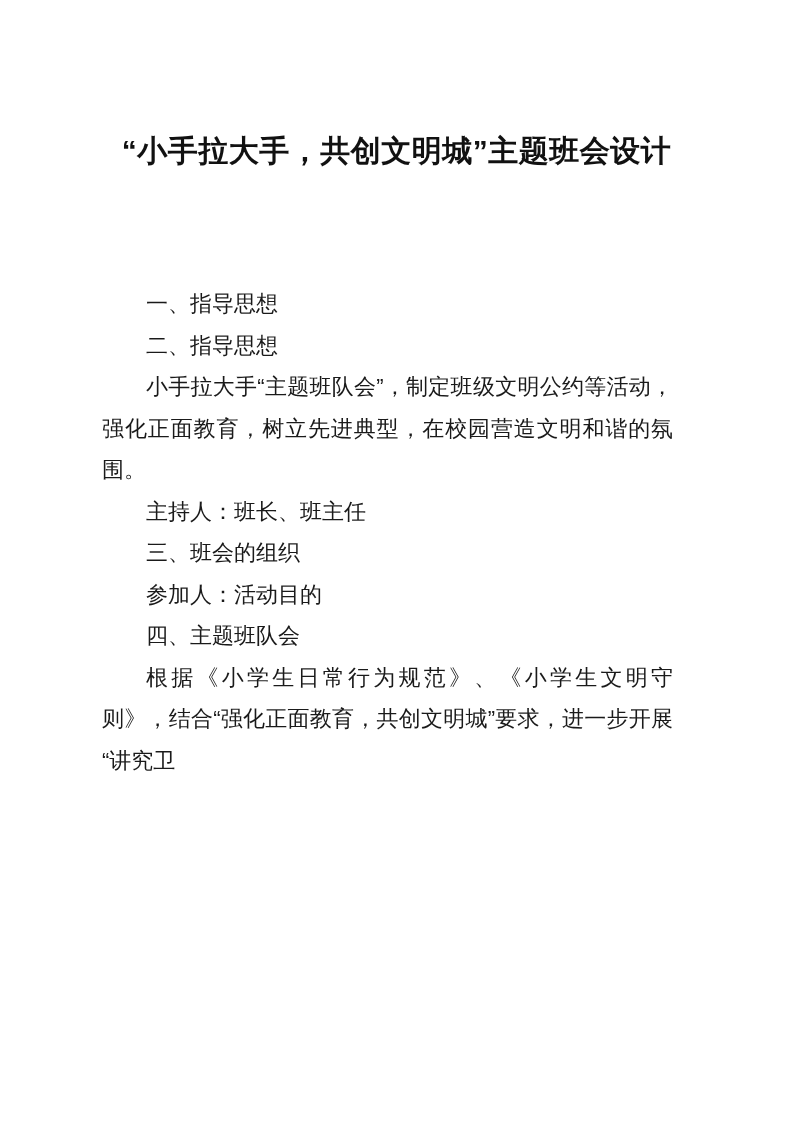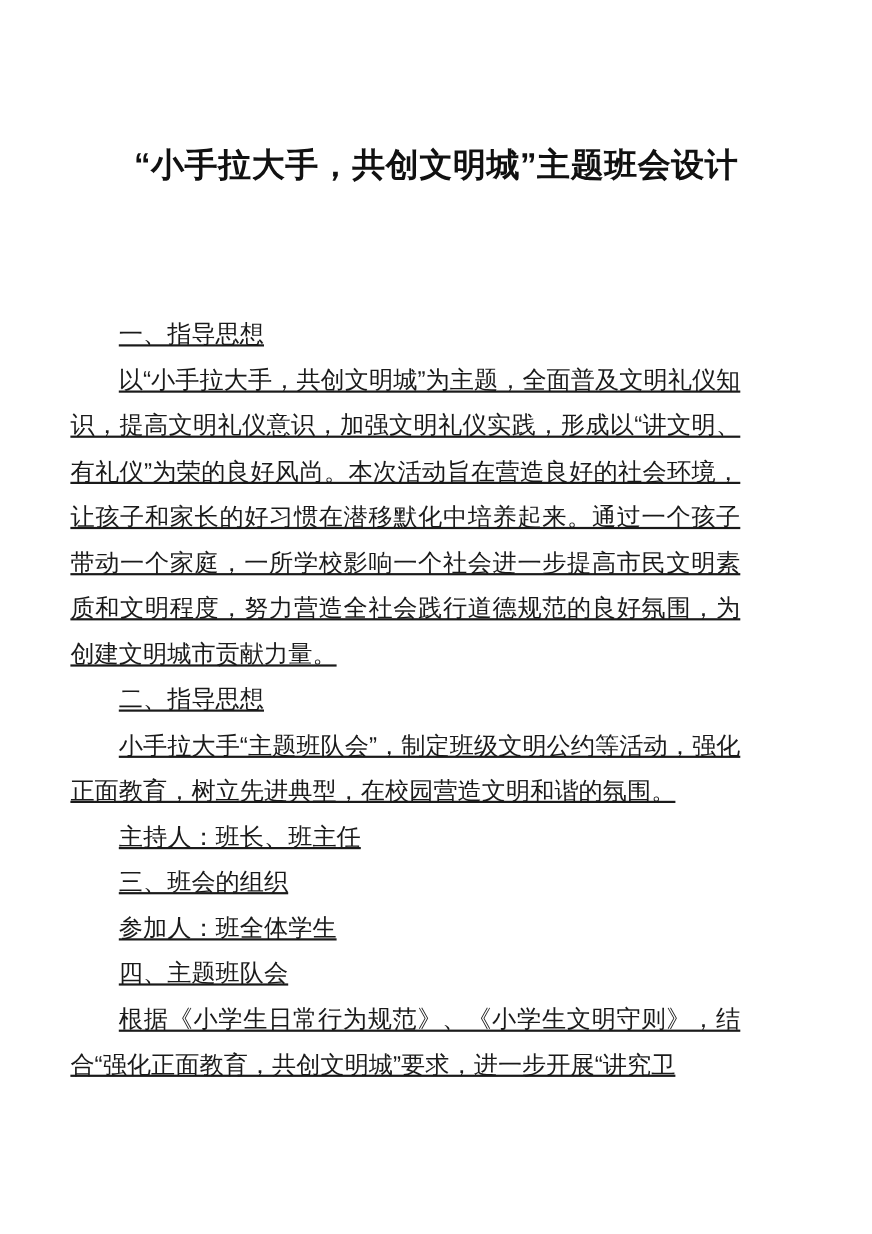--- a/index.html
+++ b/index.html
@@ -20,44 +20,42 @@
   .doc-title {
     margin: 130px 60px 0 60px;
     text-align: center;
     font-size: 30px;
     line-height: 42px;
     font-weight: bold;
     color: #111111;
     letter-spacing: 0.5px;
   }
   .doc-content {
-    margin: 111px 120px 0 64px; 
-    text-decoration: underline;
+    margin: 111px 120px 0 102px; 
   }
   .doc-content p {
     font-size: 22px;
     line-height: 41.5px;
     text-align: justify;
     text-justify: inter-ideograph;
     text-indent: 2em;
     color: #1a1a1a;
     margin: 0;
     word-break: break-all;
   }
 </style>
 </head>
 <body>
 
 <div class="page">
   <h1 class="doc-title">“小手拉大手，共创文明城”主题班会设计</h1>
 
   <div class="doc-content">
     <p>一、指导思想</p>
-    <p>以“小手拉大手，共创文明城”为主题，全面普及文明礼仪知识，提高文明礼仪意识，加强文明礼仪实践，形成以“讲文明、有礼仪”为荣的良好风尚。本次活动旨在营造良好的社会环境，让孩子和家长的好习惯在潜移默化中培养起来。通过一个孩子带动一个家庭，一所学校影响一个社会进一步提高市民文明素质和文明程度，努力营造全社会践行道德规范的良好氛围，为创建文明城市贡献力量。</p>
     <p>二、指导思想</p>
     <p>小手拉大手“主题班队会”，制定班级文明公约等活动，强化正面教育，树立先进典型，在校园营造文明和谐的氛围。</p>
     <p>主持人：班长、班主任</p>
     <p>三、班会的组织</p>
-    <p>参加人：班全体学生</p>
+    <p>参加人：活动目的</p>
     <p>四、主题班队会</p>
     <p>根据《小学生日常行为规范》、《小学生文明守则》，结合“强化正面教育，共创文明城”要求，进一步开展“讲究卫</p>
   </div>
 </div>
 
 </body></html>

